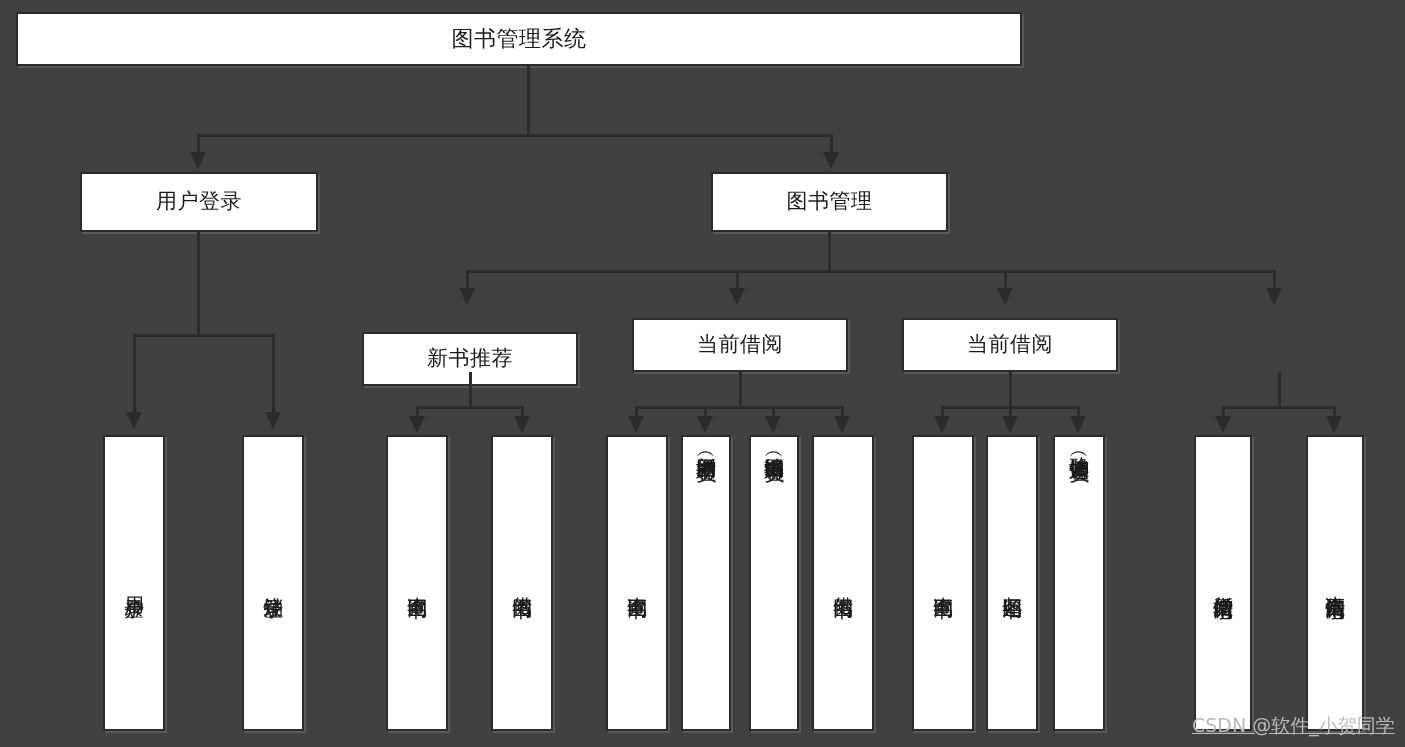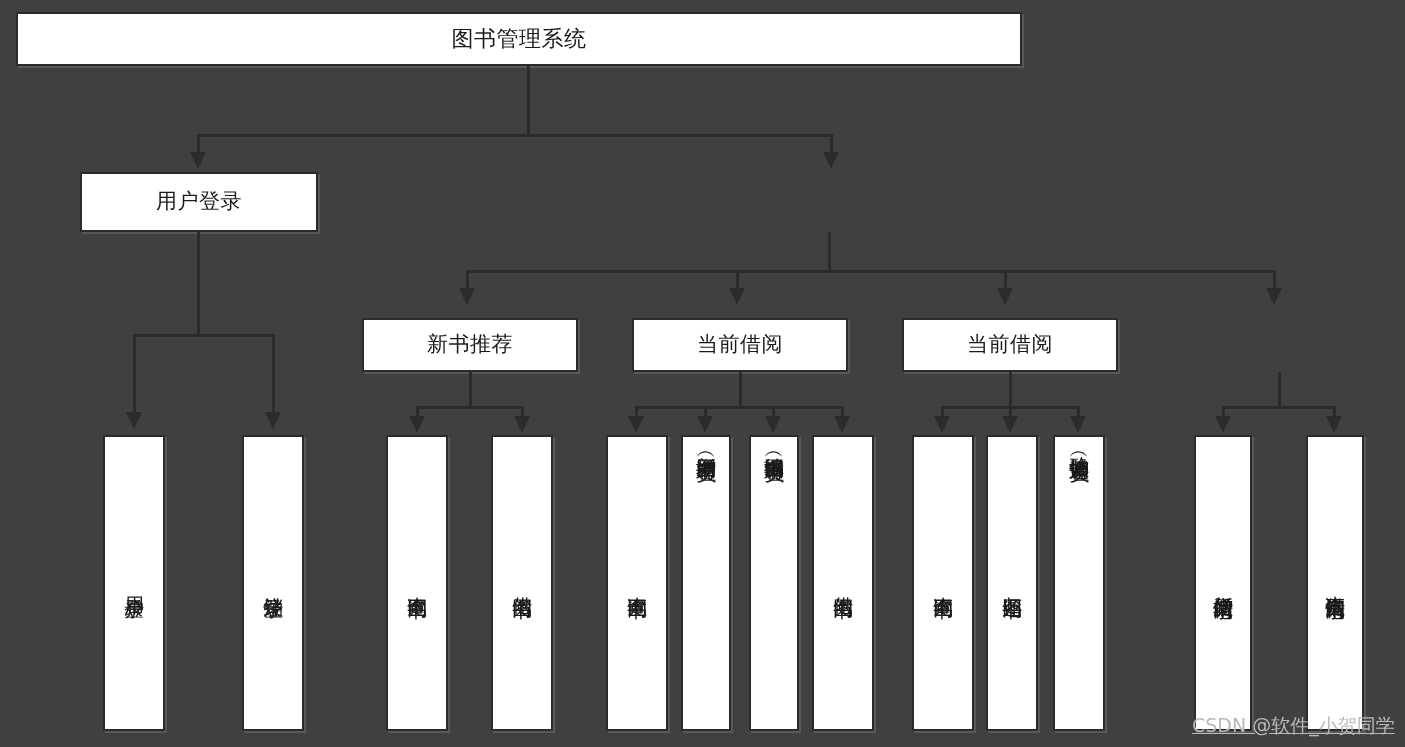--- a/index.html
+++ b/index.html
@@ -92,41 +92,44 @@
 
   <div class="conn h" style="left:197px; top:134px; width:636px; height:3px;"></div>
 
   <div class="conn v" style="left:197px; top:134px; width:3px; height:22px;"></div>
   <div class="arrow" style="left:190px; top:152px;"></div>
   <div class="conn v" style="left:830px; top:134px; width:3px; height:22px;"></div>
   <div class="arrow" style="left:823px; top:152px;"></div>
 
   <div class="node horiz level1" style="left:80px; top:172px; width:238px; height:60px;">
     <span class="label">用户登录</span>
+  </div>
+  <div class="node horiz level1" style="left:711px; top:172px; width:237px; height:60px;">
+    <span class="label">图书管理</span>
   </div>
 
   <div class="conn v" style="left:197px; top:232px; width:3px; height:104px;"></div>
   <div class="conn h" style="left:133px; top:334px; width:142px; height:3px;"></div>
   <div class="conn v" style="left:133px; top:334px; width:3px; height:82px;"></div>
   <div class="arrow" style="left:126px; top:412px;"></div>
   <div class="conn v" style="left:272px; top:334px; width:3px; height:82px;"></div>
   <div class="arrow" style="left:265px; top:412px;"></div>
 
   <div class="conn v" style="left:828px; top:232px; width:3px; height:40px;"></div>
   <div class="conn h" style="left:466px; top:270px; width:810px; height:3px;"></div>
   <div class="conn v" style="left:466px; top:270px; width:3px; height:22px;"></div>
   <div class="arrow" style="left:459px; top:288px;"></div>
   <div class="conn v" style="left:736px; top:270px; width:3px; height:22px;"></div>
   <div class="arrow" style="left:729px; top:288px;"></div>
   <div class="conn v" style="left:1004px; top:270px; width:3px; height:22px;"></div>
   <div class="arrow" style="left:997px; top:288px;"></div>
   <div class="conn v" style="left:1273px; top:270px; width:3px; height:22px;"></div>
   <div class="arrow" style="left:1266px; top:288px;"></div>
 
-  <div class="node horiz level2" style="left:362px; top:318px; width:216px; height:54px;">
+  <div class="node horiz level2" style="left:362px; top:332px; width:216px; height:54px;">
     <span class="label">新书推荐</span>
   </div>
   <div class="node horiz level2" style="left:632px; top:318px; width:216px; height:54px;">
     <span class="label">当前借阅</span>
   </div>
   <div class="node horiz level2" style="left:902px; top:318px; width:216px; height:54px;">
     <span class="label">当前借阅</span>
   </div>
 
   <div class="conn v" style="left:469px; top:372px; width:3px; height:36px;"></div>

